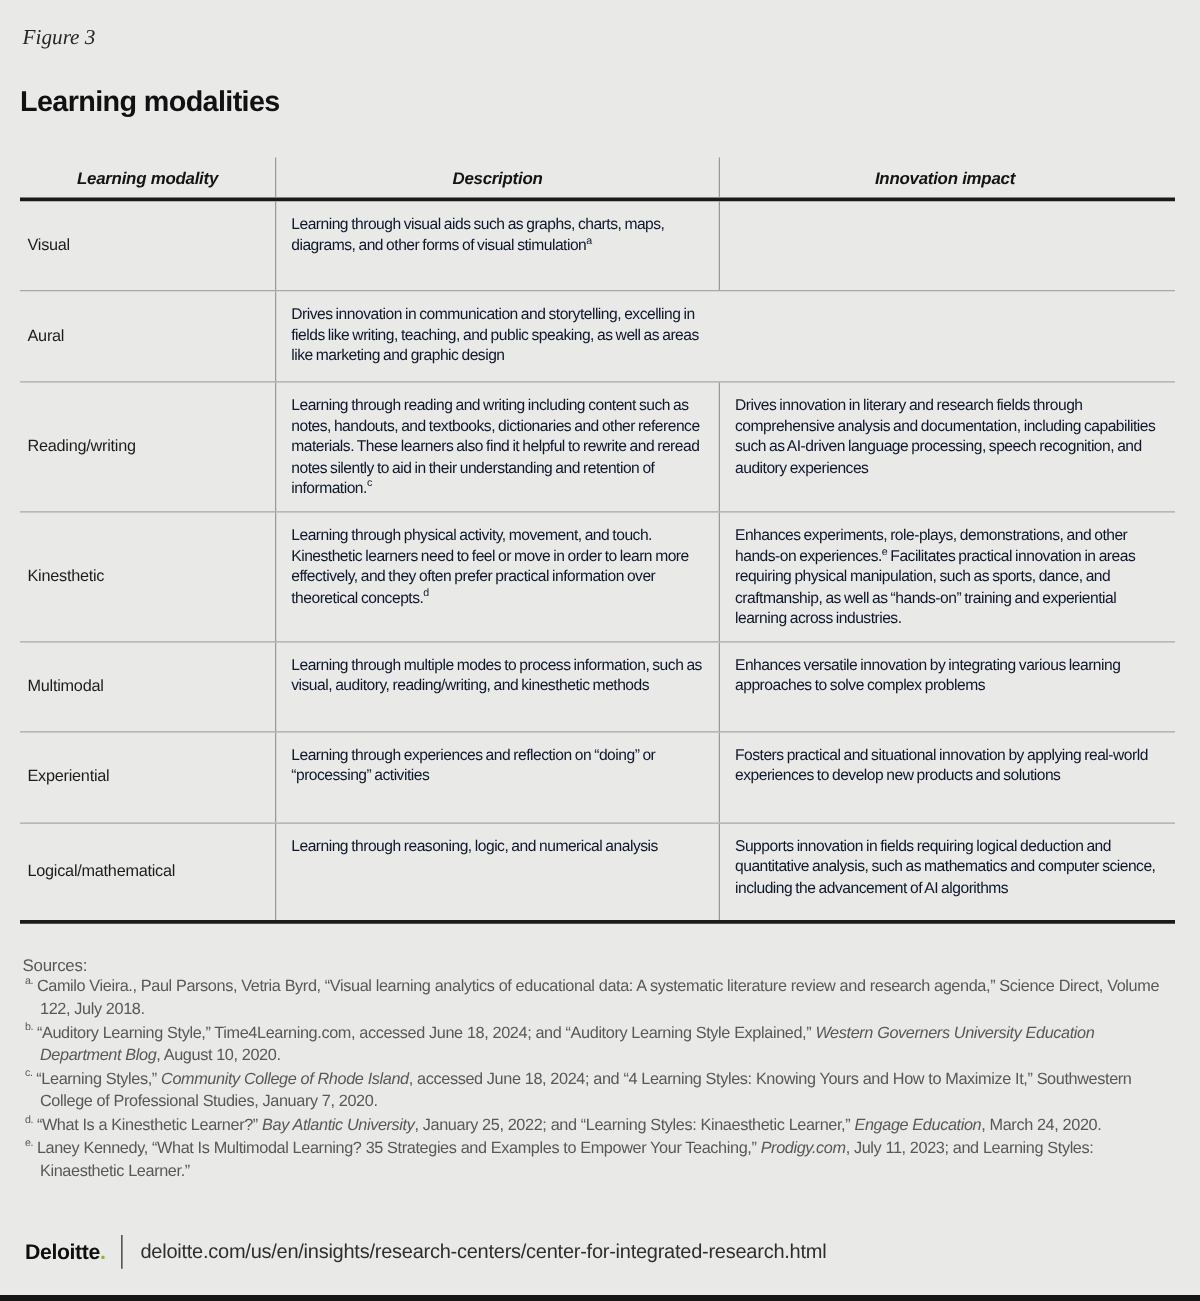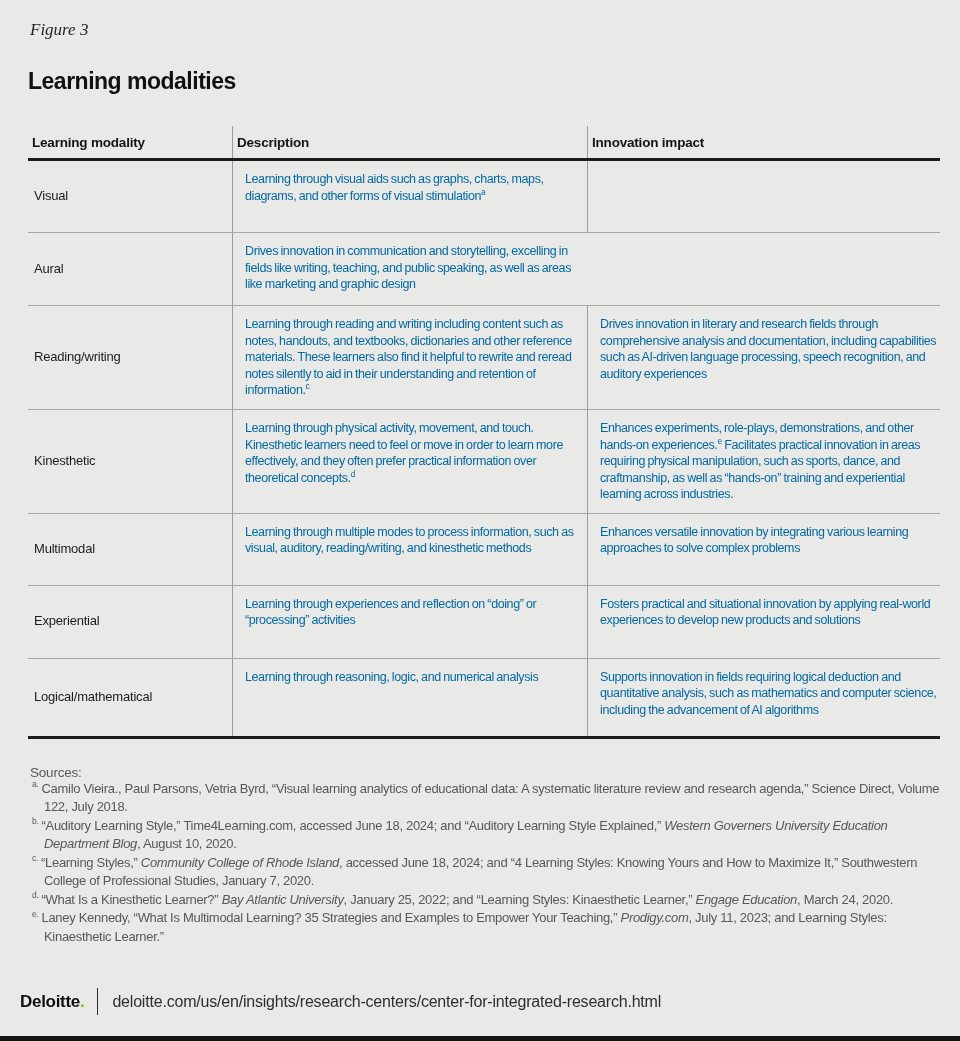--- a/index.html
+++ b/index.html
@@ -1,49 +1,49 @@
 <!DOCTYPE html>
 <html><head>
 <meta charset="utf-8">
 <style>
   * { margin:0; padding:0; box-sizing:border-box; }
   html,body { background:#d4d4d4; }
   .page {
     position:relative; width:960px; height:1041px;
     background:#e9e9e8; overflow:hidden;
     font-family:"Liberation Sans", sans-serif;
-    padding:14px 20px 0 28px;
+    padding:14px 20px 0 16px;
   }
   .figure-label {
     font-family:"Liberation Serif", serif; font-style:italic;
     font-size:17px; color:#262626; margin:6px 0 0 2px;
   }
   .figure-title {
     font-size:23px; font-weight:bold; color:#111;
     letter-spacing:-0.5px; margin-top:28px;
   }
   .table { margin-top:31px; border-bottom:3px solid #1b1b1b; }
   .thead, .tr { display:grid; grid-template-columns:205px 355px 360px; }
   .thead { border-bottom:3px solid #1b1b1b; }
   .th {
-    font-size:13.5px; font-weight:bold; color:#141414; text-align:left;
-    padding:9px 4px 8px 4px; letter-spacing:-0.2px;
+    font-size:13.5px; font-weight:bold; color:#141414; text-align:center;
+    padding:9px 4px 8px 4px; letter-spacing:-0.2px;font-style:italic;
   }
   .th1, .th2, .td1, .td2 { border-right:1px solid #9a9a9a; }
   #tbody .tr { border-bottom:1px solid #a8a8a8; }
   #tbody .tr:last-child { border-bottom:none; }
   #tbody .tr:nth-child(1){ min-height:72px; }
   #tbody .tr:nth-child(2){ min-height:73px; }
   #tbody .tr:nth-child(3){ min-height:104px; }
   #tbody .tr:nth-child(4){ min-height:101px; }
   #tbody .tr:nth-child(5){ min-height:72px; }
   #tbody .tr:nth-child(6){ min-height:73px; }
   #tbody .tr:nth-child(7){ min-height:77px; }
   .td {
-    font-size:12.5px; line-height:16.5px; color:#0369a1;
+    font-size:12.5px; line-height:16.5px; color:#0f172a;
     letter-spacing:-0.4px; word-spacing:-0.6px;
     padding:10px 8px 10px 12px;
   }
   .td1 {
     display:flex; align-items:center; padding-left:6px;
     font-weight:normal; color:#1c1c1c; font-size:13px; letter-spacing:-0.2px;
   }
   .td sup, .src-text sup { font-size:8.5px; line-height:0; vertical-align:super; }
   .sources { margin-top:26px; color:#585858; }
   .sources-label { font-size:13.5px; letter-spacing:-0.2px; margin-left:2px; }

